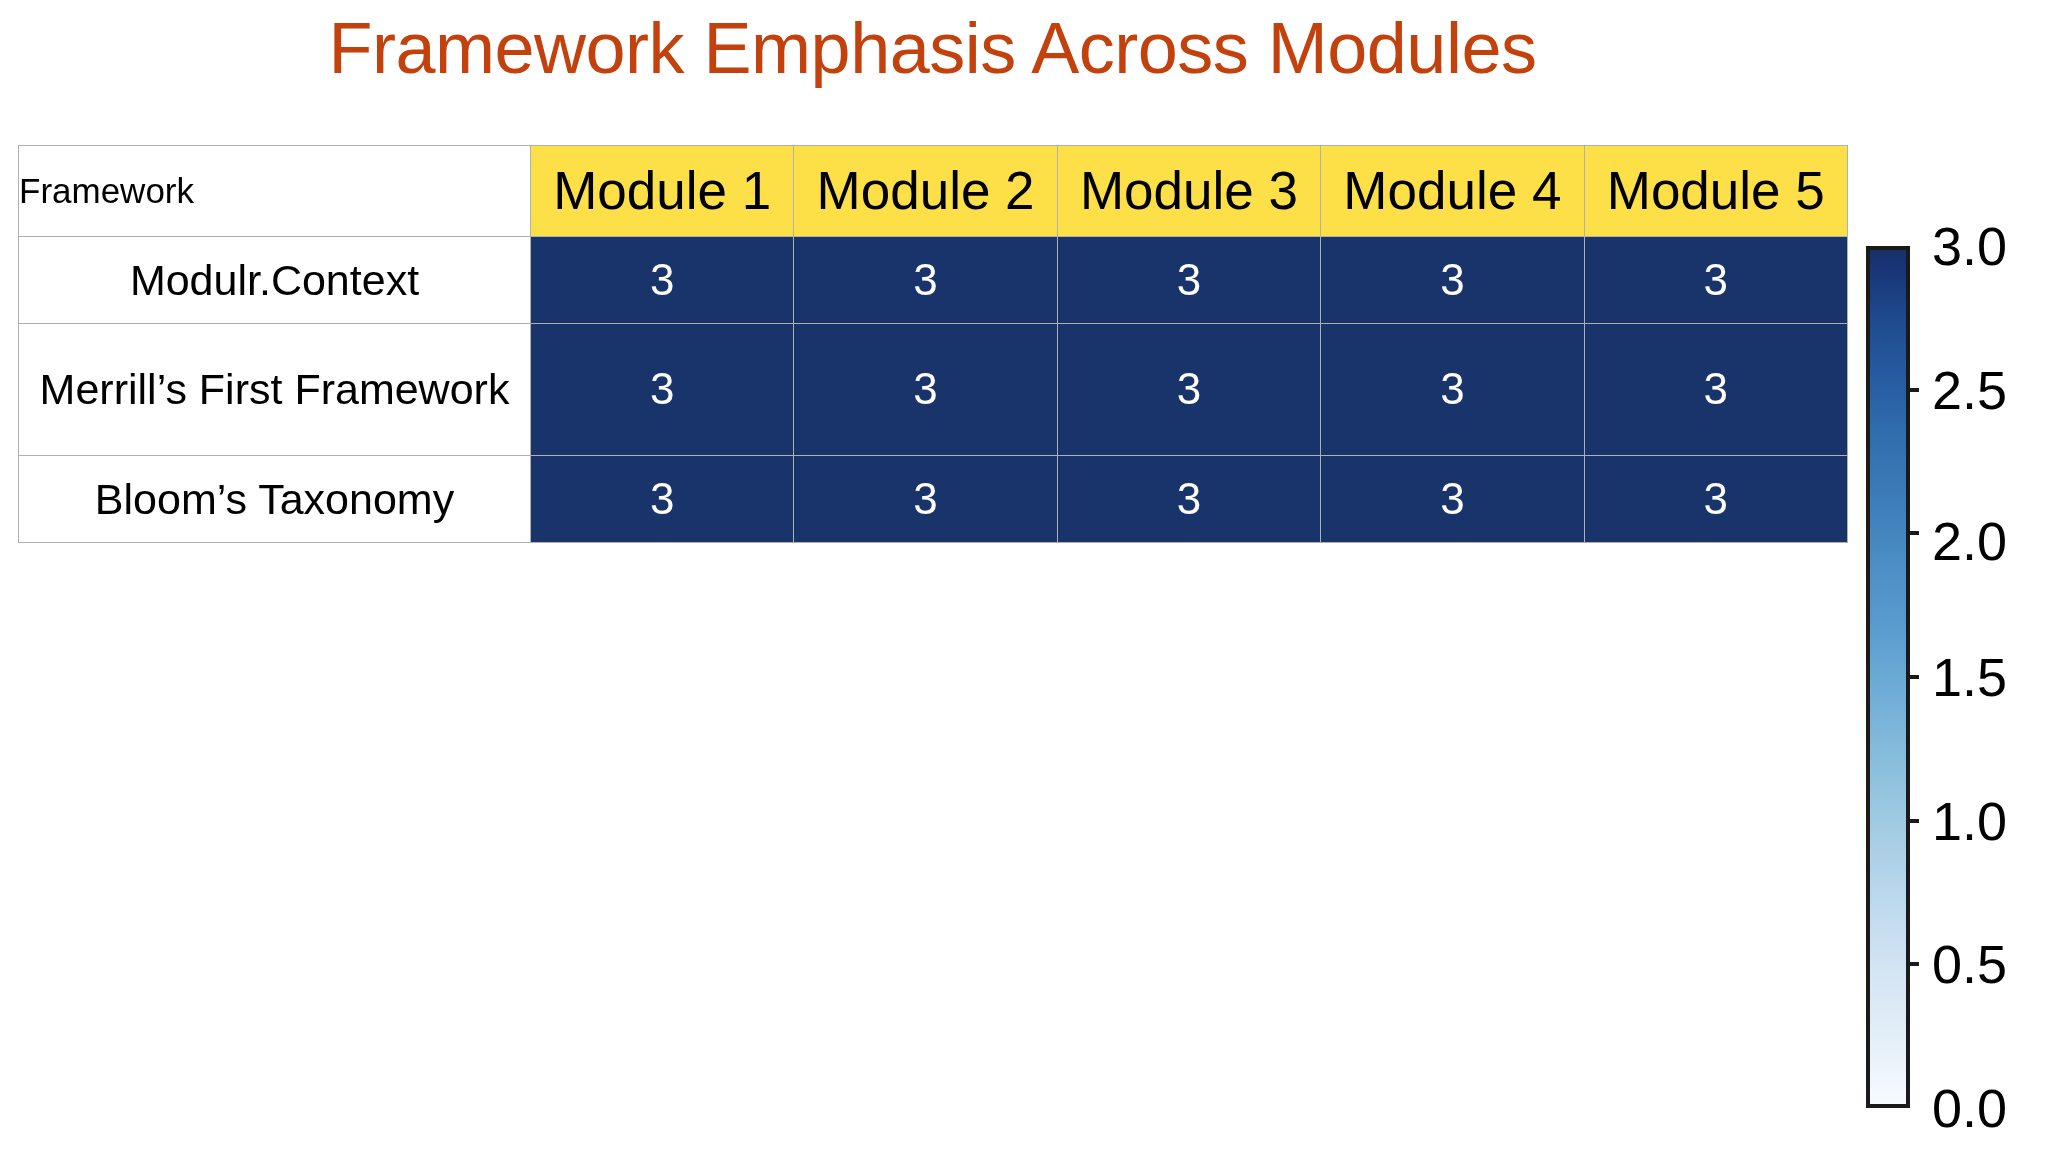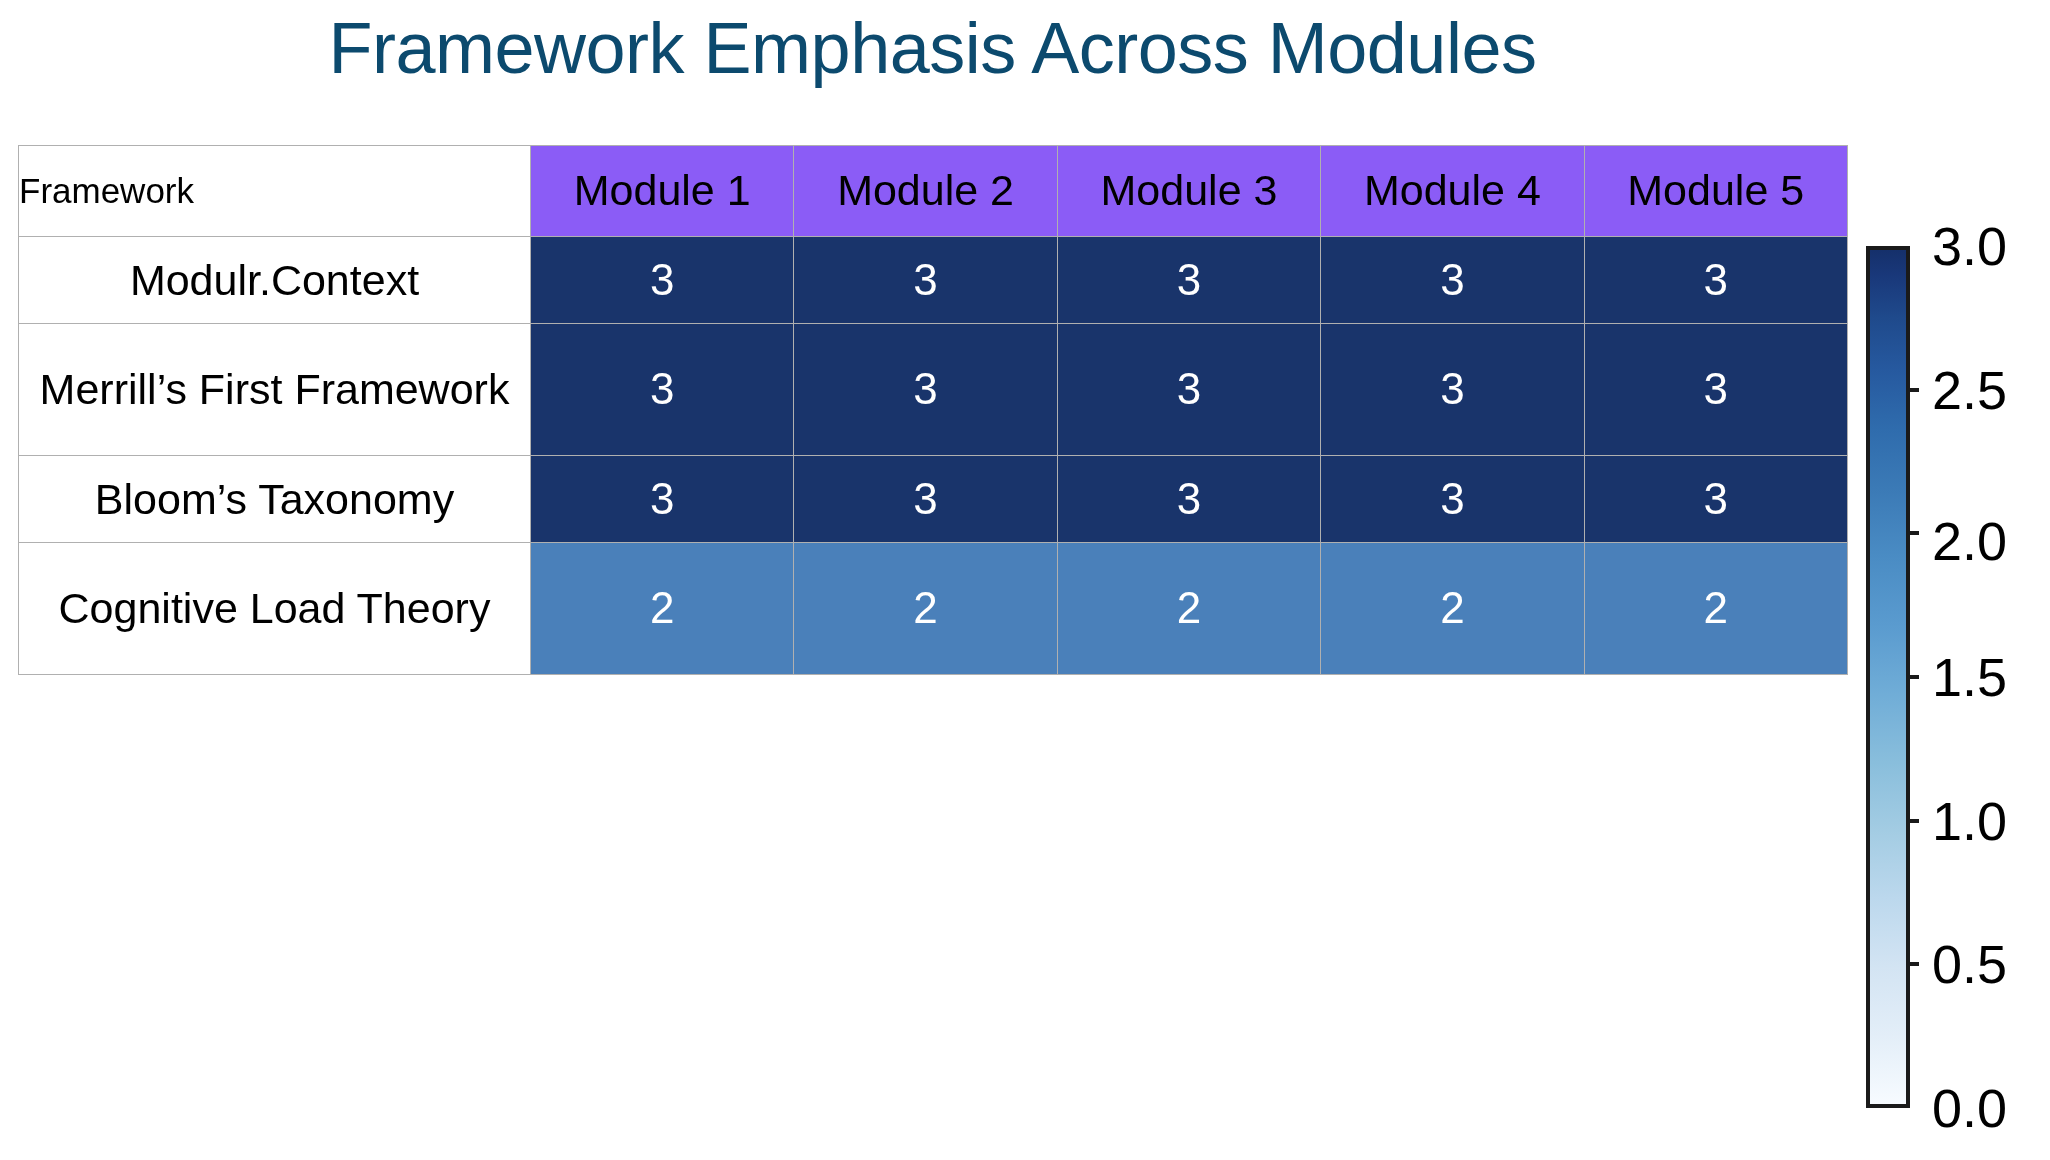--- a/index.html
+++ b/index.html
@@ -20,21 +20,21 @@
   #chart-title {
     position: absolute;
     left: 0;
     top: 8px;
     width: 1865px;
     text-align: center;
     font-size: 72px;
     font-weight: 400;
     line-height: 1.12;
     letter-spacing: -0.5px;
-    color: #0c4a6e;
+    color: #c2410c;
     white-space: nowrap;
   }
 
   
   #heatmap-table {
     position: absolute;
     left: 18px;
     top: 145px;
     width: 1829px;
     border-collapse: collapse;
@@ -46,23 +46,23 @@
   #heatmap-table th,
   #heatmap-table td {
     border: 1px solid #b0b0b0;
     padding: 0;
     margin: 0;
     font-weight: 400;
     vertical-align: middle;
   }
 
   th.col-head {
-    background: #8b5cf6;
-    color: #000000;
-    font-size: 43px;
+    background: #fde047;
+    color: #000000;
+    font-size: 53px;
     text-align: center;
     height: 90px;
     padding: 0 6px;
     line-height: 1.15;
   }
   th.corner-head {
     background: #ffffff;
     color: #000000;
     font-size: 35px;
     text-align: left;
@@ -195,28 +195,20 @@
     <tr class="r-4">
       <th class="row-head">Bloom’s Taxonomy</th>
       <td class="cell" style="background: rgb(25, 52, 107); color: rgb(255, 255, 255);">3</td>
       <td class="cell" style="background: rgb(25, 52, 107); color: rgb(255, 255, 255);">3</td>
       <td class="cell" style="background: rgb(25, 52, 107); color: rgb(255, 255, 255);">3</td>
       <td class="cell" style="background: rgb(25, 52, 107); color: rgb(255, 255, 255);">3</td>
       <td class="cell" style="background: rgb(25, 52, 107); color: rgb(255, 255, 255);">3</td>
     </tr>
 
 
-    <tr class="r-6">
-      <th class="row-head">Cognitive Load Theory</th>
-      <td class="cell" style="background: rgb(74, 128, 186); color: rgb(255, 255, 255);">2</td>
-      <td class="cell" style="background: rgb(74, 128, 186); color: rgb(255, 255, 255);">2</td>
-      <td class="cell" style="background: rgb(74, 128, 186); color: rgb(255, 255, 255);">2</td>
-      <td class="cell" style="background: rgb(74, 128, 186); color: rgb(255, 255, 255);">2</td>
-      <td class="cell" style="background: rgb(74, 128, 186); color: rgb(255, 255, 255);">2</td>
-    </tr>
 
   </tbody>
 </table>
 
 <div id="colorbar-wrap">
   <div id="colorbar-gradient"></div>
   <div id="colorbar-ticks">
       <div class="cb-tick-label" style="top: 862px;">0.0</div>
       <div class="cb-tick" style="top: 716.333px;"></div>
       <div class="cb-tick-label" style="top: 718.333px;">0.5</div>

